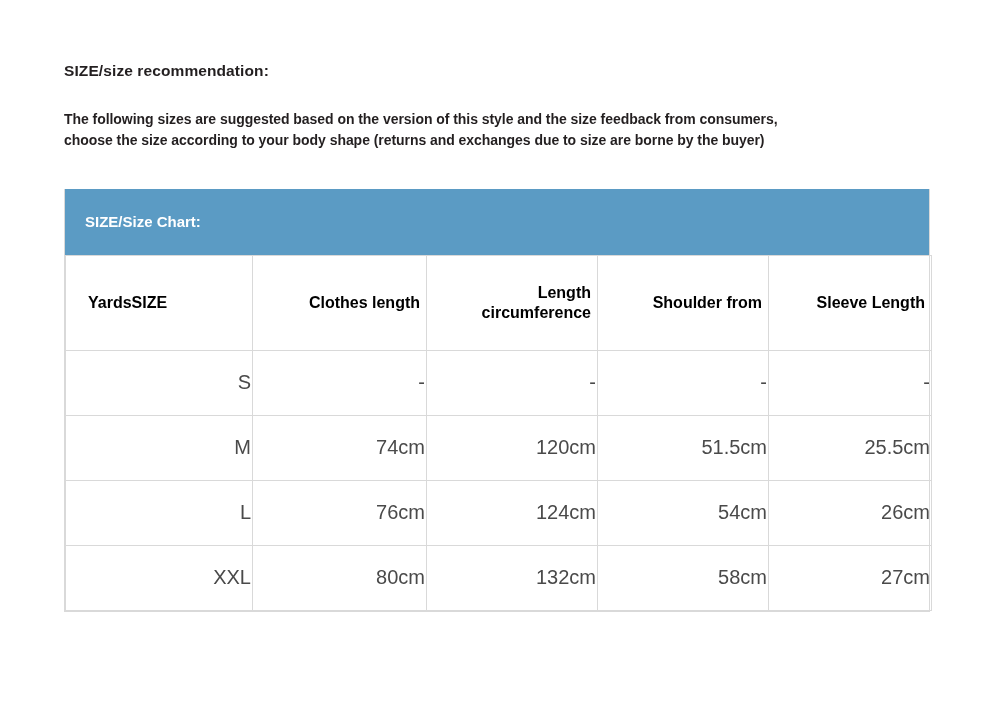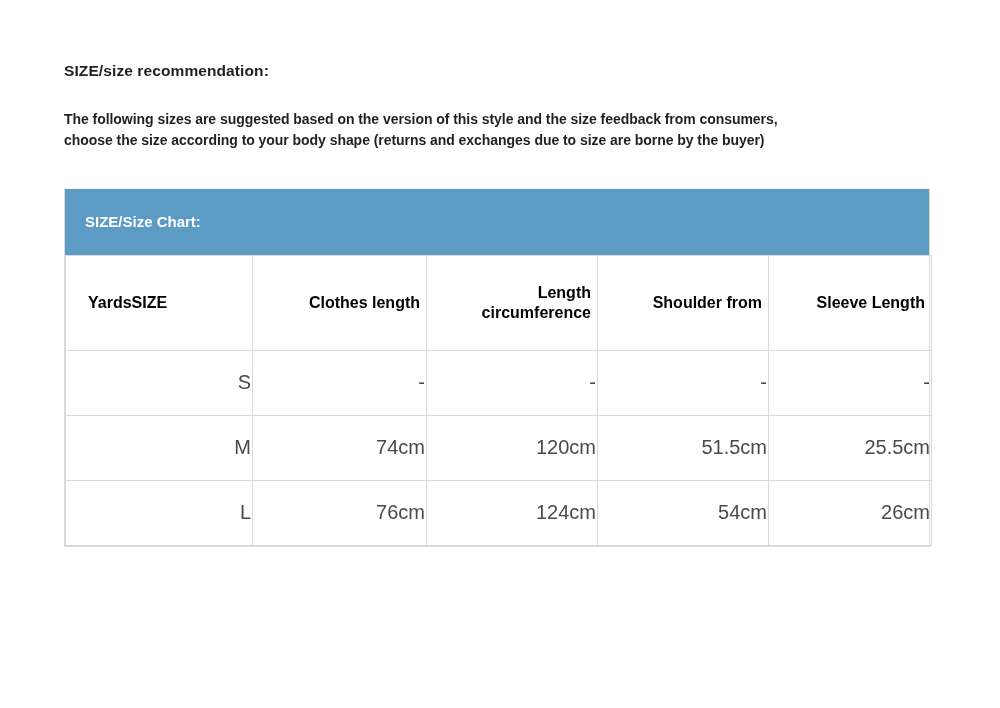--- a/index.html
+++ b/index.html
@@ -141,17 +141,24 @@
           <td>51.5cm</td>
           <td>25.5cm</td>
         </tr>
         <tr>
           <td class="size-label">L</td>
           <td>76cm</td>
           <td>124cm</td>
           <td>54cm</td>
           <td>26cm</td>
         </tr>
+        <tr>
+          <td class="size-label">XXL</td>
+          <td>80cm</td>
+          <td>132cm</td>
+          <td>58cm</td>
+          <td>27cm</td>
+        </tr>
       </tbody>
     </table>
 
   </div>
 </div>
 
 </body></html>

